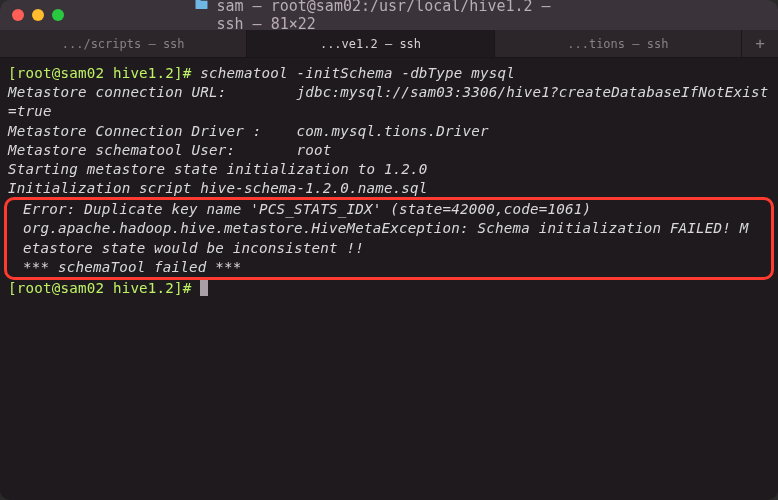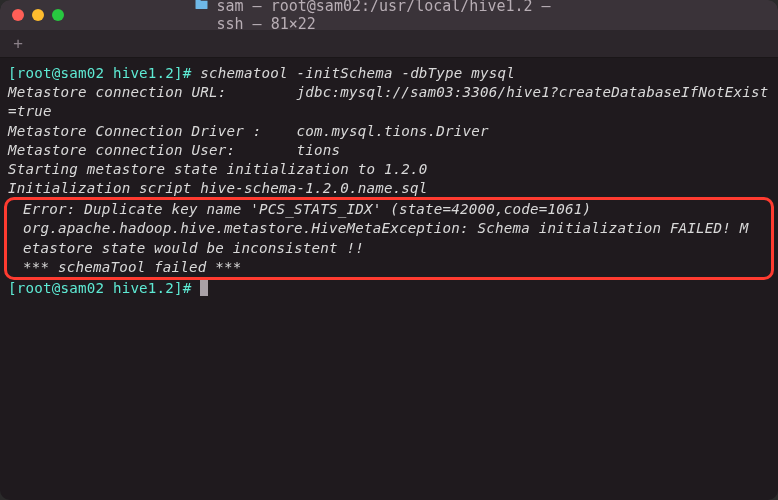--- a/index.html
+++ b/index.html
@@ -88,21 +88,21 @@
       color: #d9d9d9;
       padding: 6px 8px;
       line-height: 1.35;
       font-size: 14.2px;
       letter-spacing: 0.2px;
       height: calc(100% - 58px);
       position: relative;
       white-space: pre-wrap;
       word-break: break-all;
     }
-    .prompt-user { color: #5eead4; }
+    .prompt-user { color: #bef264; }
     .out { color: #d9d9d9; font-style: italic; }
     .highlight-box {
       border: 3px solid #ff3b30;
       border-radius: 10px;
       padding: 0 16px;
       margin: -1px -4px;
     }
     .cursor {
       display: inline-block;
       width: 8px;
@@ -125,27 +125,36 @@
       <svg viewBox="0 0 16 14" width="14" height="12">
         <path d="M1 3 h5 l1.5 1.5 H15 v8.5 a1 1 0 0 1 -1 1 H2 a1 1 0 0 1 -1 -1 Z" fill="#6fb8e6"></path>
         <path d="M1 2 a1 1 0 0 1 1 -1 h4 l1.5 1.5 H1 Z" fill="#4a9bd4"></path>
       </svg>
     </span>
     <span>sam — root@sam02:/usr/local/hive1.2 — ssh — 81×22</span>
   </div>
 </div>
 
 <div class="tab-bar">
+  <div class="tab">
+      <span>.../scripts — ssh</span>
+    </div>
+  <div class="tab active">
+      <span>...ve1.2 — ssh</span>
+    </div>
+  <div class="tab">
+      <span>...tions — ssh</span>
+    </div>
   <div class="tab-new">
       <span>+</span>
     </div>
 </div>
 
 <div class="terminal"><span class="prompt-user">[root@sam02 hive1.2]# </span><span class="out">schematool -initSchema -dbType mysql</span>
 <span class="out">Metastore connection URL:        jdbc:mysql://sam03:3306/hive1?createDatabaseIfNotExist=true</span>
 <span class="out">Metastore Connection Driver :    com.mysql.tions.Driver</span>
-<span class="out">Metastore connection User:       tions</span>
+<span class="out">Metastore schematool User:       root</span>
 <span class="out">Starting metastore state initialization to 1.2.0</span>
 <span class="out">Initialization script hive-schema-1.2.0.name.sql</span>
 <div class="highlight-box"><span class="out">Error: Duplicate key name 'PCS_STATS_IDX' (state=42000,code=1061)</span>
 <span class="out">org.apache.hadoop.hive.metastore.HiveMetaException: Schema initialization FAILED! Metastore state would be inconsistent !!</span>
 <span class="out">*** schemaTool failed ***</span></div><span class="prompt-user">[root@sam02 hive1.2]# </span><span class="cursor"></span>
 </div>
 
 </body></html>

